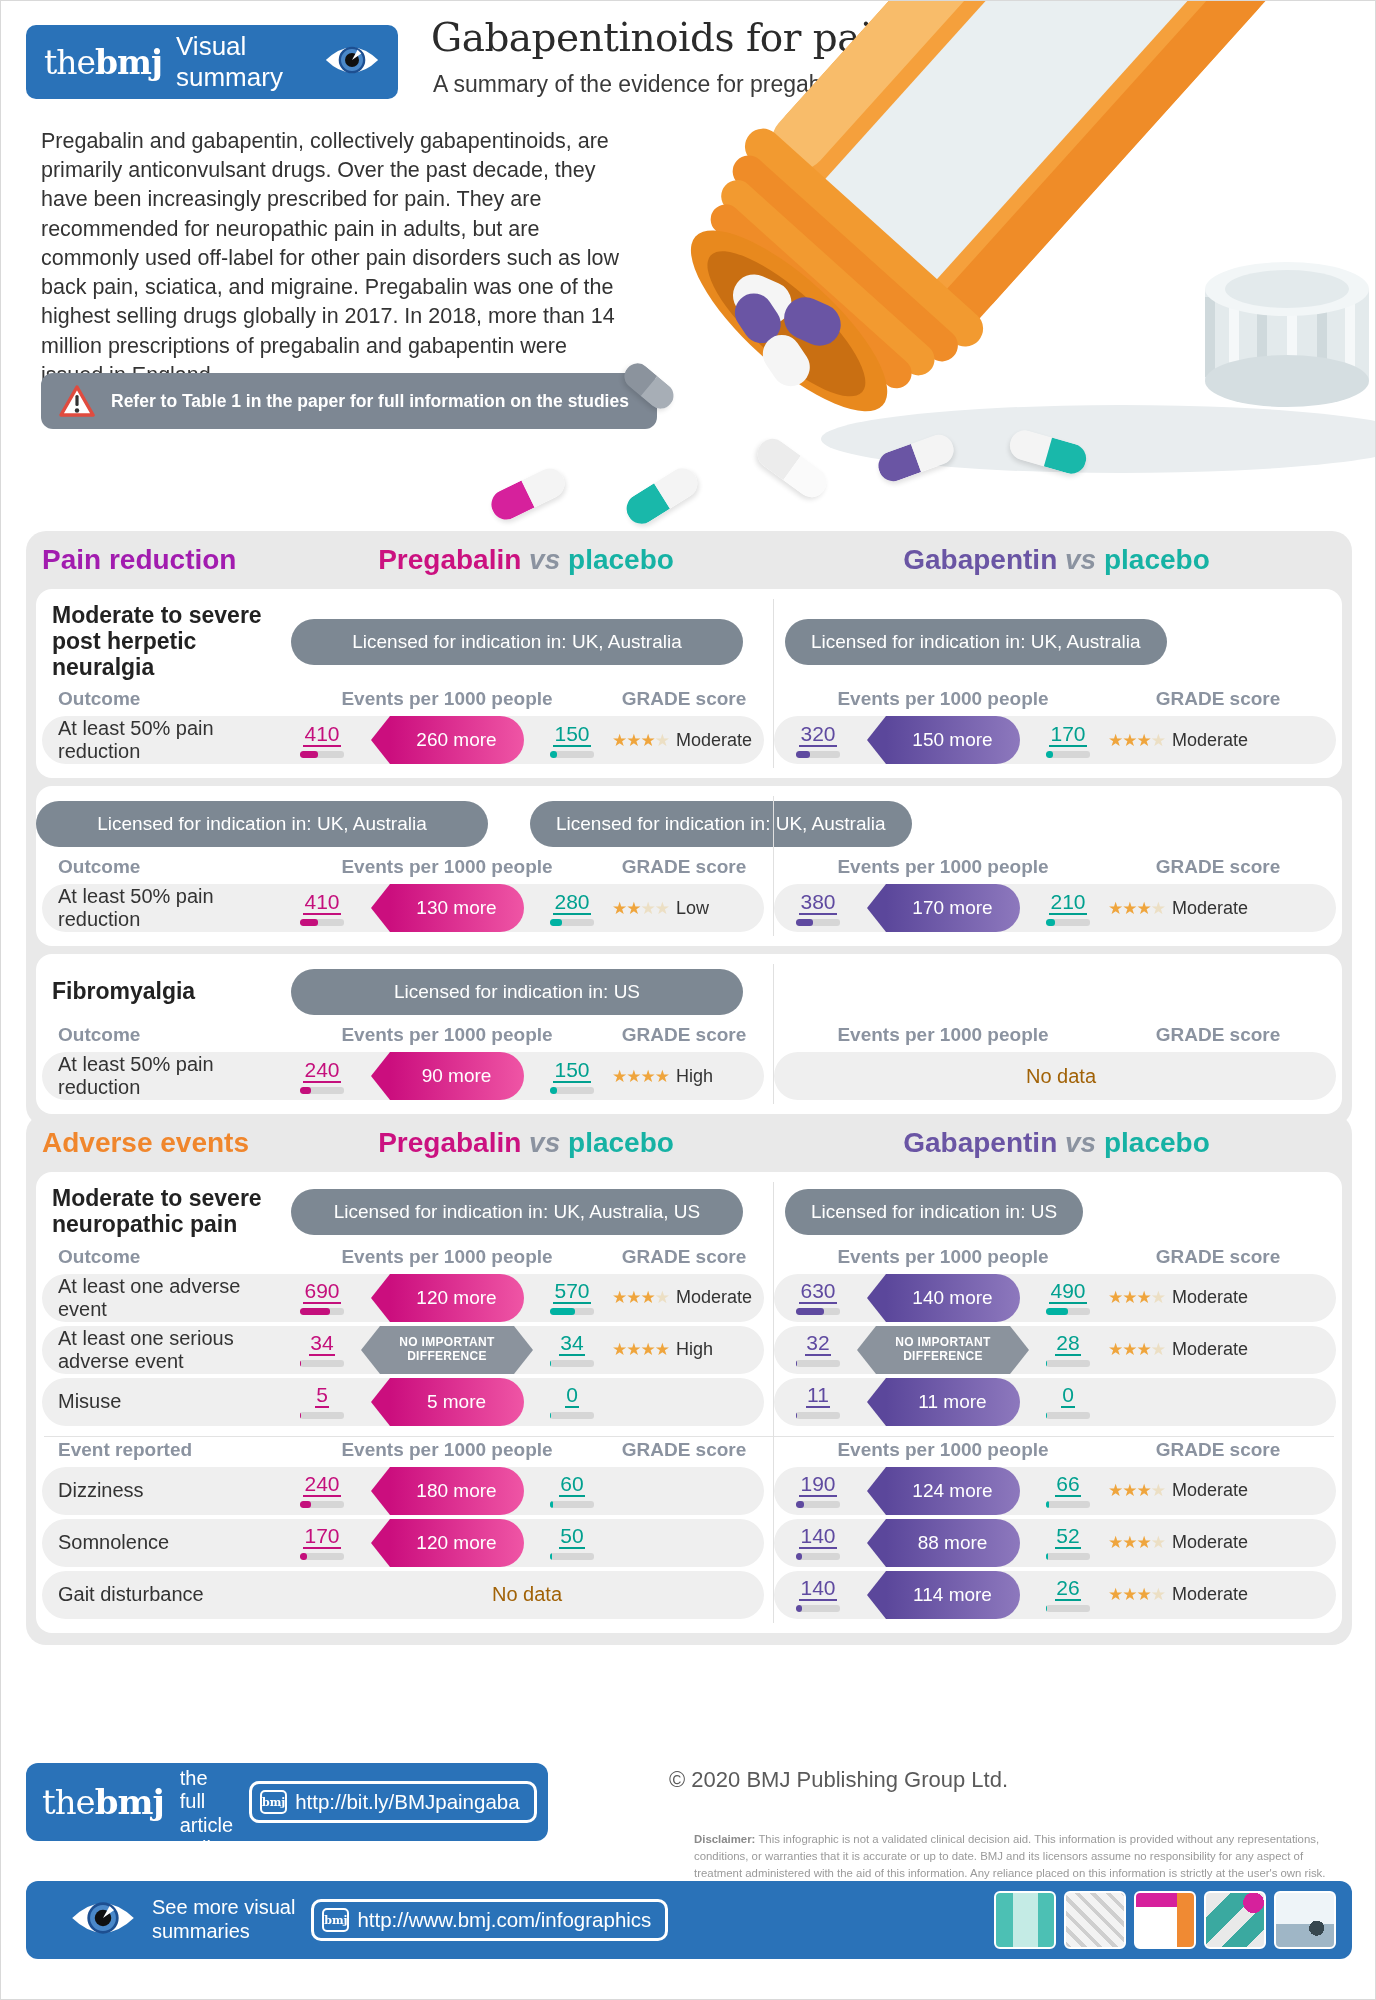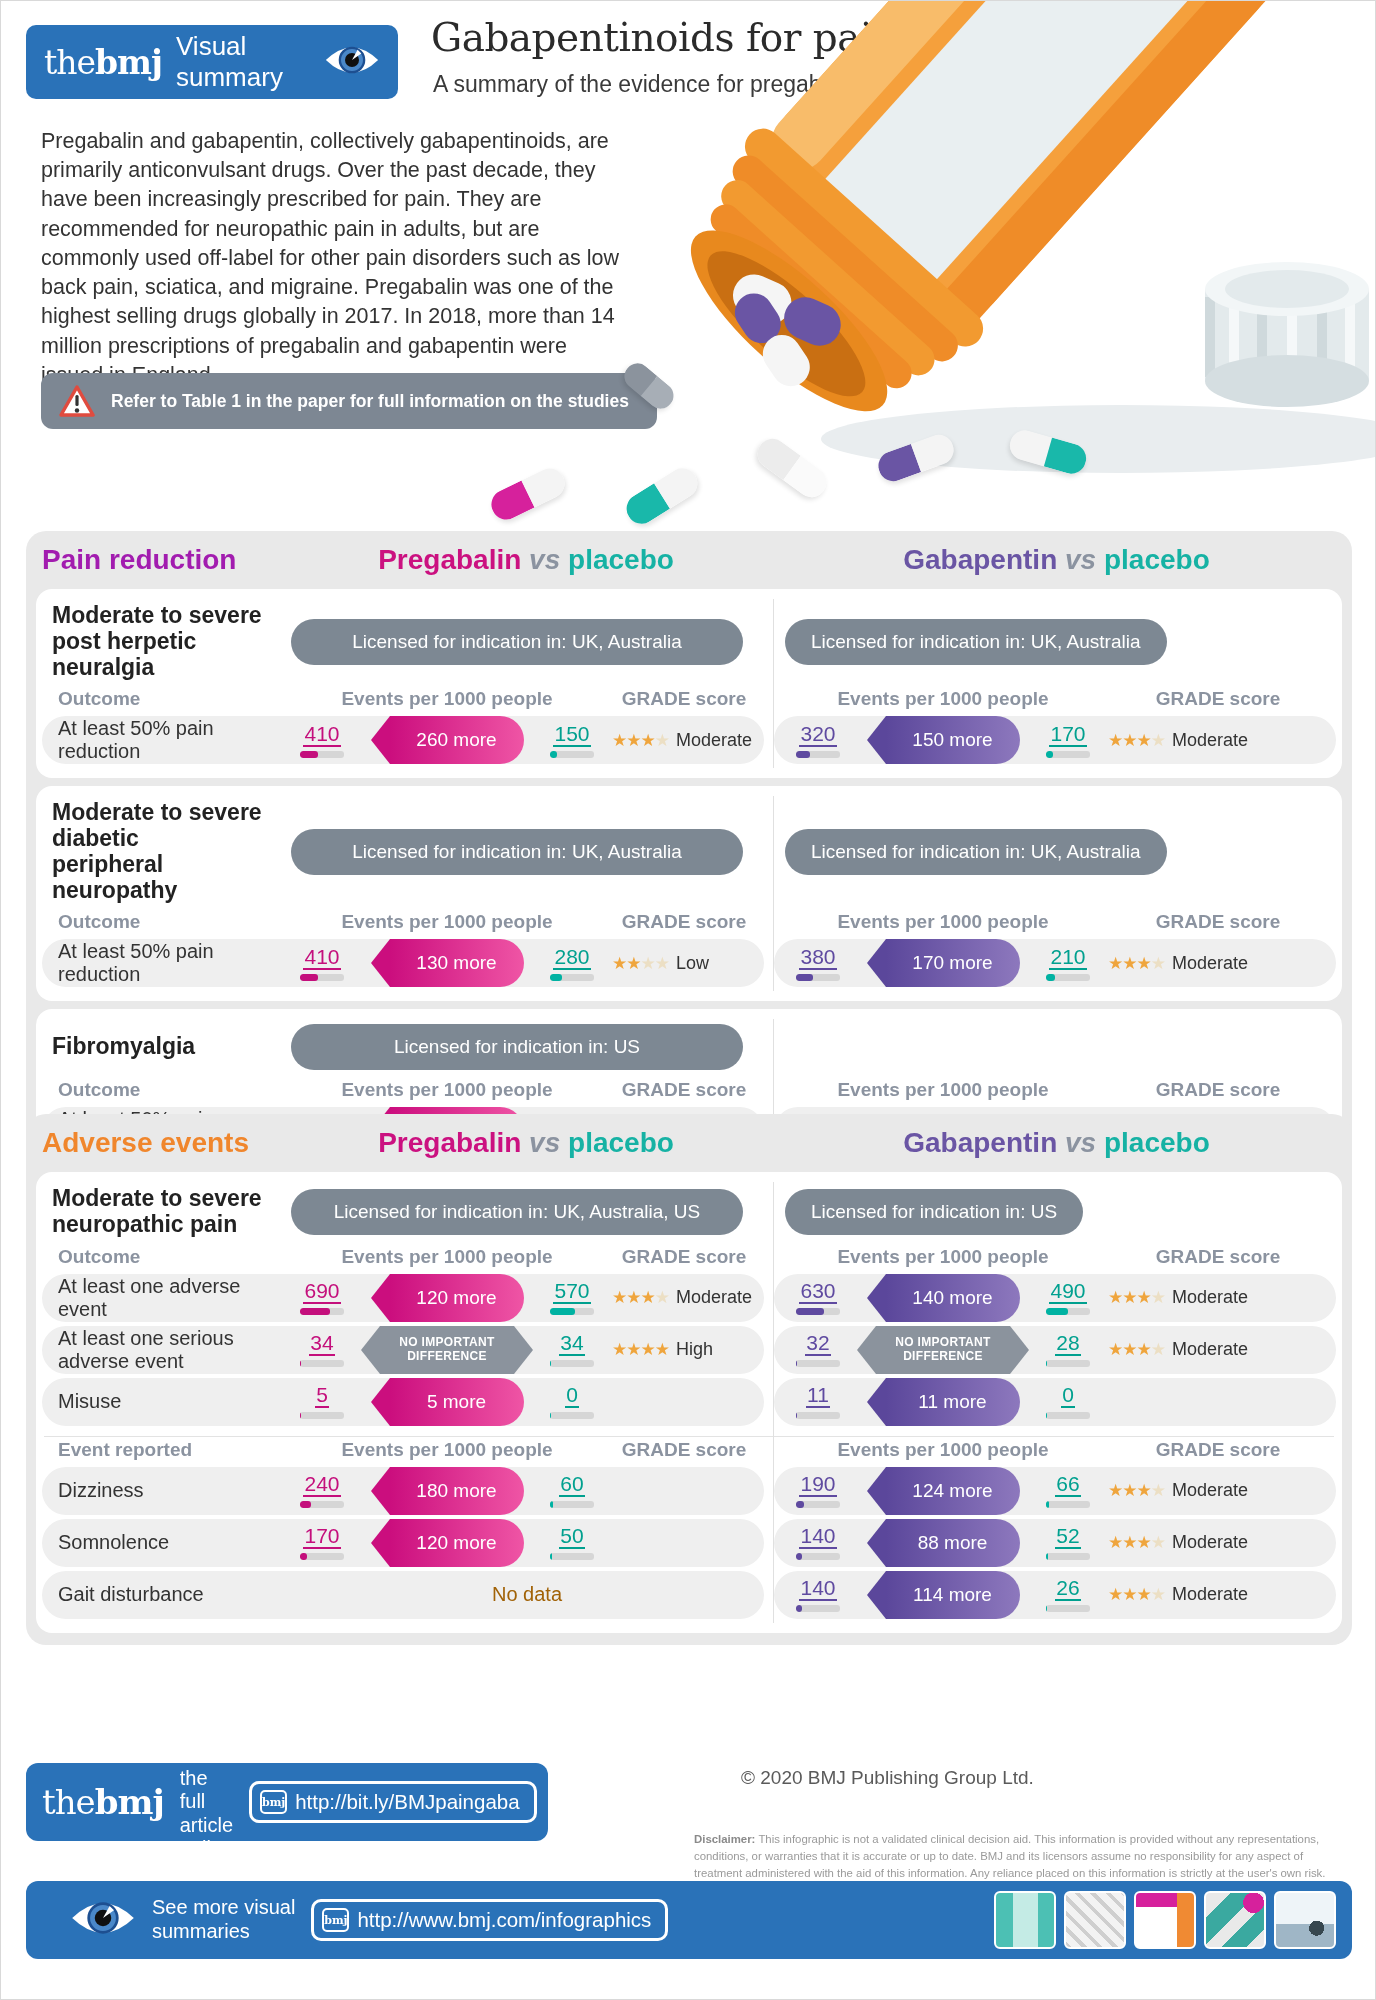--- a/index.html
+++ b/index.html
@@ -102,21 +102,21 @@
                       border-left:19px solid #8b939d; }
   .chip.diff span { font-size:12px; font-weight:bold; line-height:1.15; letter-spacing:.3px; }
 
   .stars { letter-spacing:-1px; font-size:17px; margin-right:7px; }
   .stars .st { color:#ecdfc4; } .stars .st.f { color:#efa53d; }
 
   .detail-head { color:#f0862c; font-size:23px; font-weight:bold; padding:10px 0 2px 16px; }
   .card hr { border:none; border-top:1px solid #e3e3e3; margin:10px 8px 2px; }
 
   
-  .copyright { position:absolute; left:740px; top:1766px; font-size:19px; color:#5a5a5a; }
+  .copyright { position:absolute; left:668px; top:1766px; font-size:22px; color:#5a5a5a; }
   .disclaimer { position:absolute; left:693px; top:1798px; width:650px; font-size:11.4px;
                 line-height:1.5; color:#9a9a9a;margin-top:32px; }
   .disclaimer b { color:#8a8a8a; }
   .bluebar { position:absolute; background:#2a72b8; border-radius:12px; height:78px;
              display:flex; align-items:center; padding:0 16px; gap:16px; }
   .bar1 { left:25px; top:1762px; width:522px; }
   .bar2 { left:25px; top:1880px; width:1326px; }
   .bar-label { color:#fff; font-size:20px; line-height:1.18; }
   .urlchip { display:flex; align-items:center; gap:8px; border:3px solid #fff;
              border-radius:10px; background:#2a72b8; padding:6px 14px 6px 8px;
@@ -283,21 +283,20 @@
           <span class="c-gr">
               <span class="stars"><span class="st f">★</span><span class="st f">★</span><span class="st f">★</span><span class="st">★</span></span>
               <span>Moderate</span>
             </span>
         </div>
       </div>
     </div>
 
     <div class="card">
       <div class="sec-top">
-        <div class="sec-title"><span>Moderate to severe diabetic</span><br><span>peripheral neuropathy</span></div>
         <div class="zone-p">
             <span class="lic full">Licensed for indication in: UK, Australia</span>
           </div>
         <div class="zone-g">
             <span class="lic">Licensed for indication in: UK, Australia</span>
           </div>
       </div>
       <div class="hdrs">
         <div class="hz-l">
             <span class="h-out">Outcome</span>

